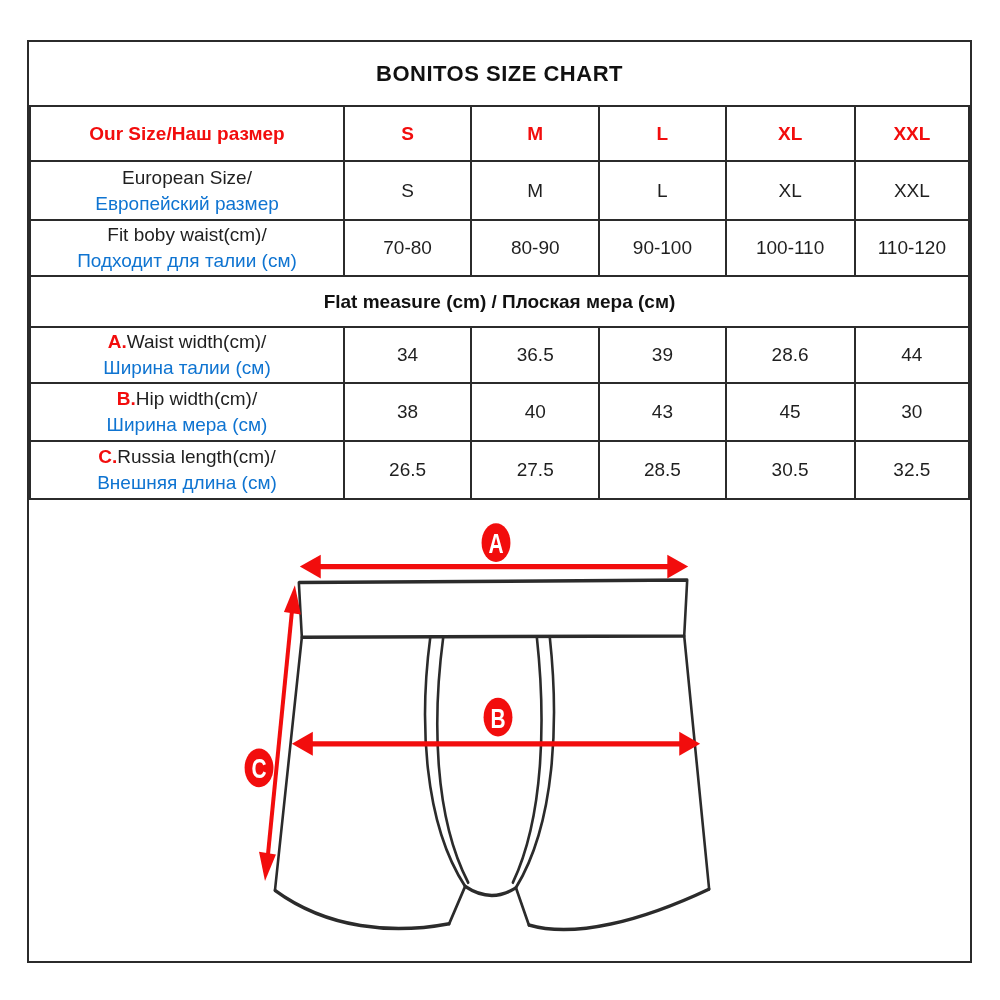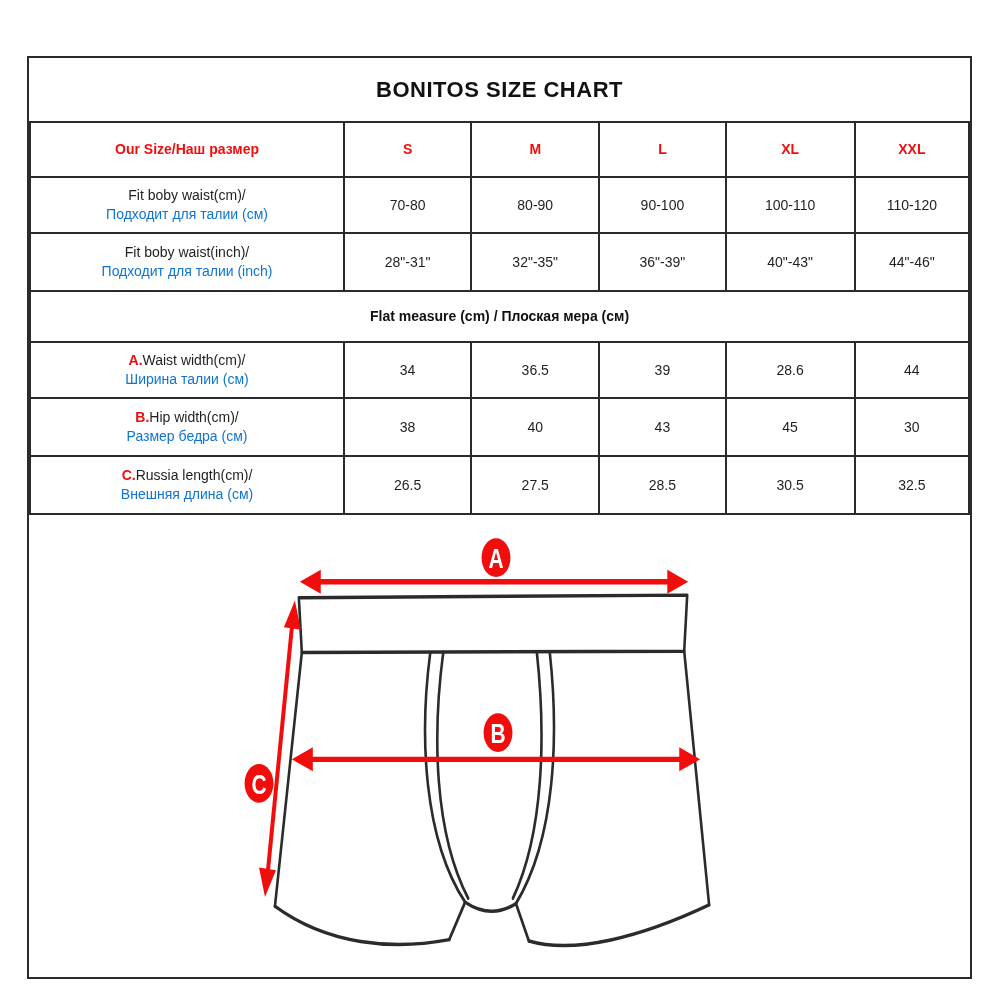--- a/index.html
+++ b/index.html
@@ -10,33 +10,33 @@
   }
   html,body{margin:0;padding:0;background:#ffffff;}
   body{
     width:1000px;height:1000px;position:relative;
     font-family:"Liberation Sans","DejaVu Sans",sans-serif;
     color:var(--ink);
   }
   .frame{
     position:absolute;left:27px;top:40px;width:941px;height:919px;
     border:2.5px solid var(--line);
-    display:flex;flex-direction:column;background:#fff;margin-top:16px;
+    display:flex;flex-direction:column;background:#fff;
   }
   .title-row{
     height:63px;flex:0 0 63px;display:flex;align-items:center;justify-content:center;
     font-size:22px;font-weight:bold;letter-spacing:.5px;color:#111;
   }
   table.size-table{
     width:100%;border-collapse:collapse;table-layout:fixed;flex:0 0 auto;
   }
   table.size-table td{
     border:2px solid var(--line);
     text-align:center;vertical-align:middle;padding:0;
-    font-size:14px;line-height:1.35;
+    font-size:19px;line-height:1.35;
   }
   td.val{font-size:20px;}
   .hdr{color:var(--red);font-weight:bold;font-size:20px;}
   .en{color:var(--ink);}
   .ru{color:var(--blue);}
   .letter{color:var(--red);font-weight:bold;}
   td.section{
     font-weight:bold;font-size:20px;color:#111;
   }
   .diagram{
@@ -68,65 +68,65 @@
       <tr style="height:55px">
         <td class="hdr">Our Size/Наш размер</td>
         <td class="hdr">S</td>
         <td class="hdr">M</td>
         <td class="hdr">L</td>
         <td class="hdr">XL</td>
         <td class="hdr">XXL</td>
       </tr>
 
 
+      <tr style="height:59px">
+        <td>
+          <div class="en">European Size/</div>
+          <div class="ru">Европейский размер</div>
+        </td>
+        <td class="val">S</td>
+        <td class="val">M</td>
+        <td class="val">L</td>
+        <td class="val">XL</td>
+        <td class="val">XXL</td>
+      </tr>
 
       <tr style="height:56px">
         <td>
           <div class="en">Fit boby waist(cm)/</div>
           <div class="ru">Подходит для талии (см)</div>
         </td>
         <td class="val">70-80</td>
         <td class="val">80-90</td>
         <td class="val">90-100</td>
         <td class="val">100-110</td>
         <td class="val">110-120</td>
       </tr>
 
-      <tr style="height:58px">
-        <td>
-          <div class="en">Fit boby waist(inch)/</div>
-          <div class="ru">Подходит для талии (inch)</div>
-        </td>
-        <td class="val">28"-31"</td>
-        <td class="val">32"-35"</td>
-        <td class="val">36"-39"</td>
-        <td class="val">40"-43"</td>
-        <td class="val">44"-46"</td>
-      </tr>
 
       <tr style="height:51px">
         <td colspan="6" class="section">Flat measure (cm) / Плоская мера (см)</td>
       </tr>
 
       <tr style="height:56px">
         <td>
           <div class="en"><span class="letter">A.</span><span>Waist width(cm)/</span></div>
           <div class="ru">Ширина талии (см)</div>
         </td>
         <td class="val">34</td>
         <td class="val">36.5</td>
         <td class="val">39</td>
         <td class="val">28.6</td>
         <td class="val">44</td>
       </tr>
 
       <tr style="height:58px">
         <td>
           <div class="en"><span class="letter">B.</span><span>Hip width(cm)/</span></div>
-          <div class="ru">Размер бедра (см)</div>
+          <div class="ru">Ширина мера (см)</div>
         </td>
         <td class="val">38</td>
         <td class="val">40</td>
         <td class="val">43</td>
         <td class="val">45</td>
         <td class="val">30</td>
       </tr>
 
       <tr style="height:58px">
         <td>

